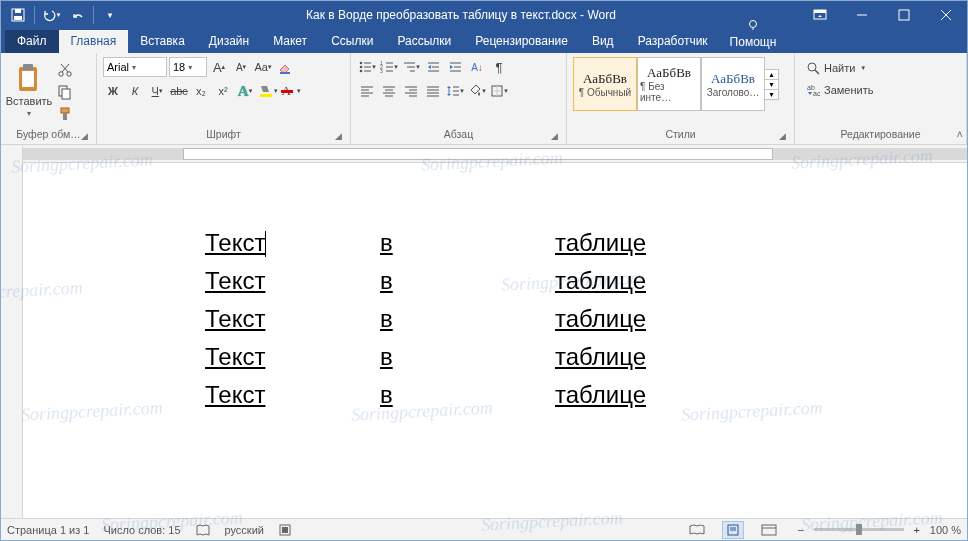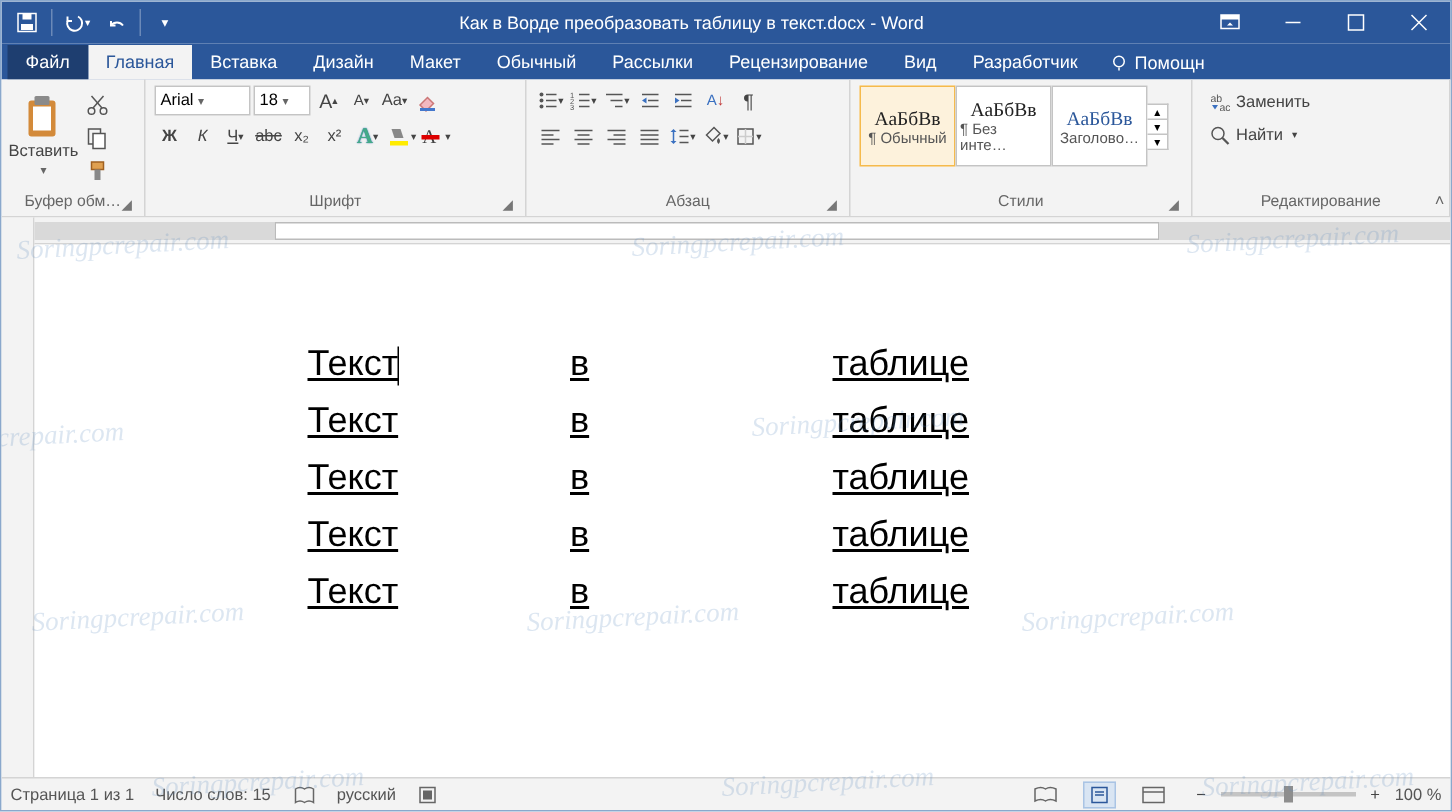--- a/index.html
+++ b/index.html
@@ -12,21 +12,21 @@
 .titlebar .qat .sep { width: 1px; height: 18px; background: rgba(255,255,255,.3); margin: 0 3px; }
 .titlebar .title { flex: 1; text-align: center; font-size: 12px; }
 .titlebar .wincontrols { display:flex; }
 .titlebar .wincontrols .w { width: 42px; height: 28px; display:flex; align-items:center; justify-content:center; cursor:pointer; }
 
 
 .tabs { height: 24px; background: #2b579a; display:flex; align-items:flex-end; color:#fff; font-size:12px; padding-left: 4px; }
 .tabs .tab { padding: 4px 12px 5px; cursor:pointer; }
 .tabs .tab.file { background:#1e3e70; }
 .tabs .tab.active { background:#f3f3f3; color:#2b579a; }
-.tabs .tellme { display:flex; align-items:center; padding: 4px 10px; gap:4px; cursor: text;}
+.tabs .tellme { display:flex; align-items:center; padding: 4px 10px; gap:4px; cursor: text; flex-direction: column;}
 .tabs .bulb { width:12px;height:12px; }
 
 
 .ribbon { height: 92px; background: #f3f3f3; border-bottom:1px solid #d4d4d4; display:flex; position:relative; }
 .group { border-right:1px solid #d4d4d4; padding: 4px 6px 2px; display:flex; flex-direction:column; justify-content:space-between; }
 .group .body { display:flex; gap:4px; }
 .group .label { text-align:center; font-size: 10.5px; color:#666; padding: 2px 0 2px; position: relative; }
 .group .dlaunch { position:absolute; right: 2px; bottom:1px; font-size:9px; color:#777; cursor:pointer;}
 .ctrl { display:flex; align-items:center; justify-content:center; font-size:11px; color:#444; cursor:pointer; }
 .btn { height:20px; min-width:20px; border:1px solid transparent; }
@@ -129,21 +129,21 @@
       </div>
   </div>
 </div>
 
 <div class="tabs">
   <div class="tab file">Файл</div>
   <div class="tab active">Главная</div>
   <div class="tab">Вставка</div>
   <div class="tab">Дизайн</div>
   <div class="tab">Макет</div>
-  <div class="tab">Обычный</div>
+  <div class="tab">Ссылки</div>
   <div class="tab">Рассылки</div>
   <div class="tab">Рецензирование</div>
   <div class="tab">Вид</div>
   <div class="tab">Разработчик</div>
   <div class="tellme">
     <svg class="bulb">
         <circle cx="6" cy="5" r="3.5" fill="none" stroke="#fff"></circle>
         <line x1="6" y1="9" x2="6" y2="11" stroke="#fff"></line>
       </svg>
     <span>Помощн</span>
@@ -400,33 +400,33 @@
         </div>
       </div>
     </div>
     <div class="label"><span>Стили</span><span class="dlaunch">◢</span></div>
   </div>
 
   <div class="group" style="flex:1">
     <div class="body col" style="gap:2px;padding-top:1px">
       <div class="ctrl btn" style="justify-content:flex-start;padding:0 4px;gap:4px">
           <svg width="14" height="14">
+            <circle cx="6" cy="6" r="4" fill="none" stroke="#555"></circle>
+            <line x1="9" y1="9" x2="13" y2="13" stroke="#555" stroke-width="1.5"></line>
+          </svg>
+          <span>Найти</span>
+          <span style="font-size:7px;margin-left:2px">▾</span>
+        </div>
+      <div class="ctrl btn" style="justify-content:flex-start;padding:0 4px;gap:4px">
+          <svg width="14" height="14">
             <text x="1" y="7" font-size="7" fill="#555">ab</text>
             <path d="M2 9 L6 9 L4 12 Z" fill="#3a70c0"></path>
             <text x="7" y="13" font-size="7" fill="#555">ac</text>
           </svg>
           <span>Заменить</span>
-        </div>
-      <div class="ctrl btn" style="justify-content:flex-start;padding:0 4px;gap:4px">
-          <svg width="14" height="14">
-            <circle cx="6" cy="6" r="4" fill="none" stroke="#555"></circle>
-            <line x1="9" y1="9" x2="13" y2="13" stroke="#555" stroke-width="1.5"></line>
-          </svg>
-          <span>Найти</span>
-          <span style="font-size:7px;margin-left:2px">▾</span>
         </div>
     </div>
     <div class="label"><span>Редактирование</span></div>
   </div>
 
   <span class="collapse">˄</span>
 </div>
 
 <div class="workspace">
   <div class="vruler"></div>

